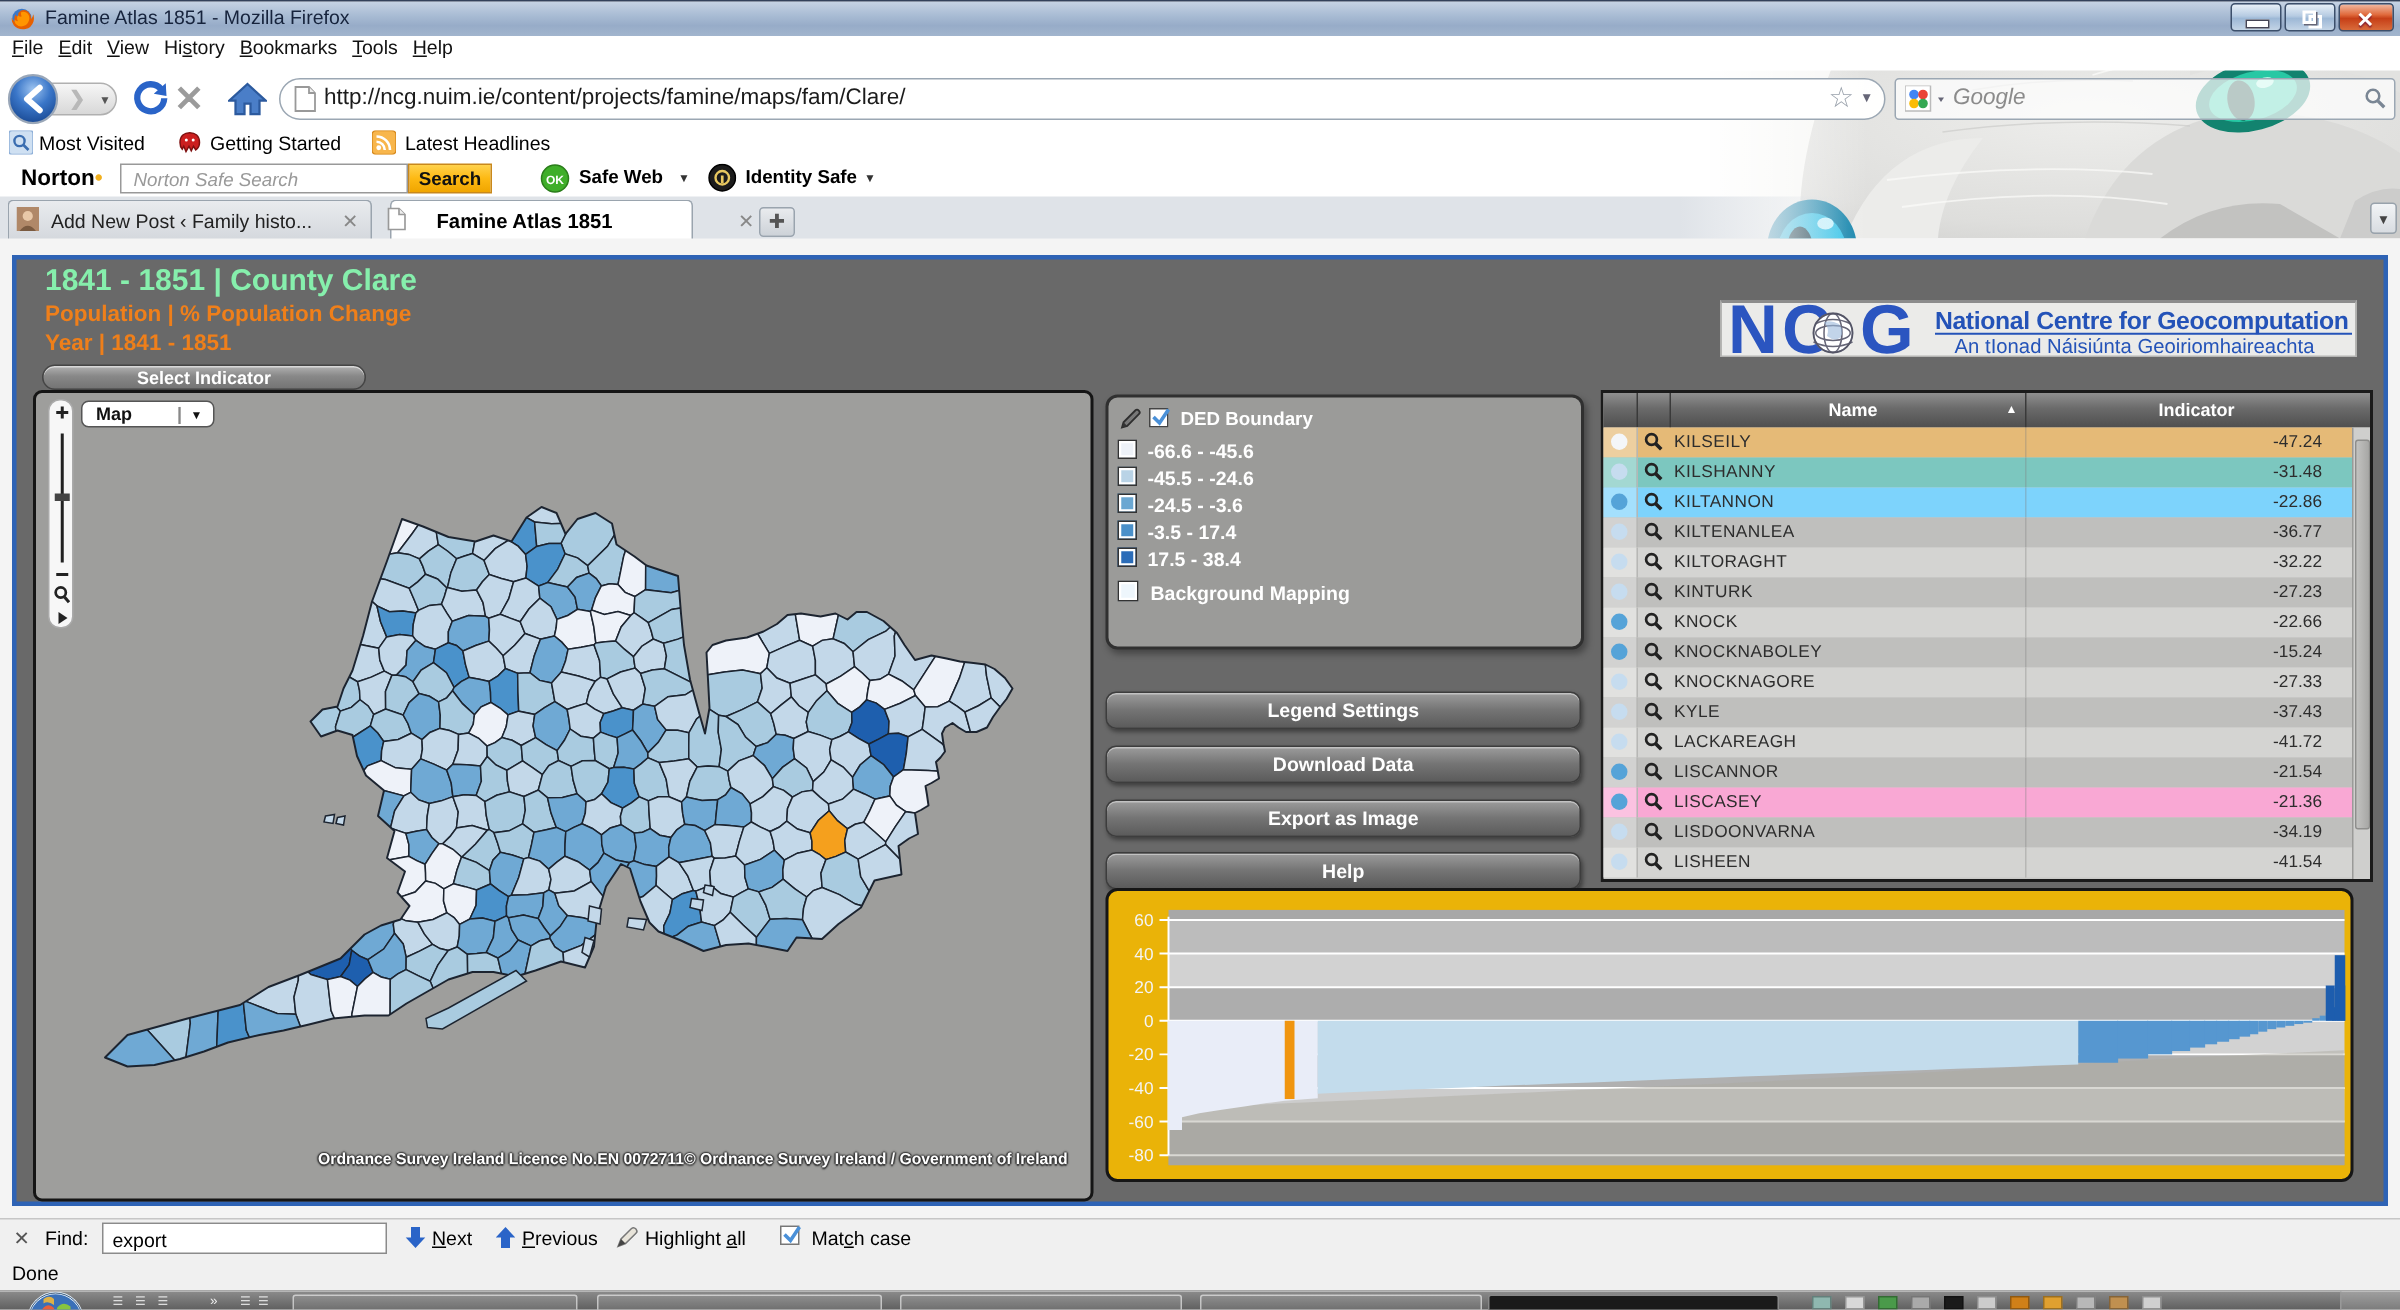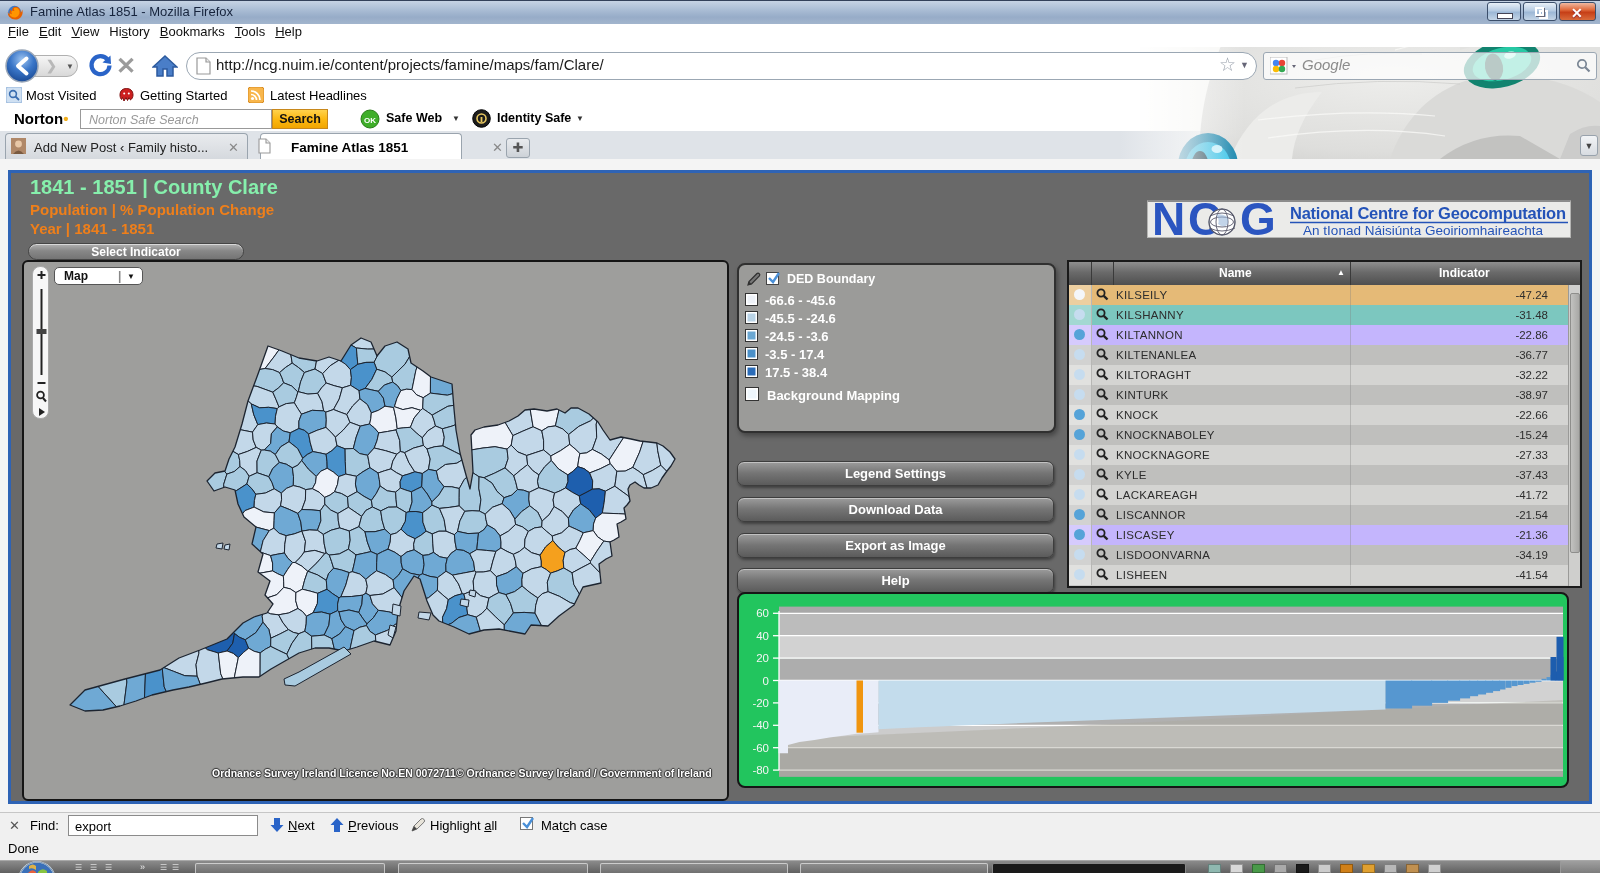--- a/index.html
+++ b/index.html
@@ -76,21 +76,21 @@
 .trow{position:absolute;left:0;width:499px;height:20px;font-size:11.5px;color:#2d2d2d;}
 .dotc{position:absolute;left:0;top:0;width:22px;height:20px;}
 .dot{position:absolute;left:5px;top:4px;width:11px;height:11px;border-radius:6px;}
 .magc{position:absolute;left:22px;top:0;width:22px;height:20px;border-left:1px solid #b7b7b5;}
 .tname{position:absolute;left:47px;top:4px;letter-spacing:.3px;}
 .tval{position:absolute;right:20px;top:4px;}
 .tsep{position:absolute;left:281px;top:0;width:1px;height:20px;background:rgba(130,130,130,.35);}
 #tscroll{position:absolute;right:0;top:23px;width:12px;height:301px;background:#cfcfcd;border-left:1px solid #9a9a98;}
 #tthumb{position:absolute;left:1px;top:8px;width:10px;height:260px;background:linear-gradient(to right,#c2c2c0,#a8a8a6);border:1px solid #8e8e8c;border-radius:2px;}
 
-#chartpanel{left:726px;top:419px;width:832px;height:196px;background:#22c55e;border:2.5px solid #161616;border-radius:8px;}
+#chartpanel{left:726px;top:419px;width:832px;height:196px;background:#eab308;border:2.5px solid #161616;border-radius:8px;}
 
 #findbar{left:0;top:812px;width:1600px;height:26px;background:#f0f0f0;border-top:1px solid #c6c6c6;font-size:13px;color:#000;}
 #statusbar{left:0;top:838px;width:1600px;height:22px;background:#f0f0f0;font-size:13px;color:#000;}
 #taskbar{left:0;top:860px;width:1600px;height:13px;background:linear-gradient(#8b8b8b,#606060);border-top:1px solid #a8a8a8;}
 .tbtn{position:absolute;top:2px;height:14px;border:1px solid rgba(255,255,255,.55);border-radius:2px;background:rgba(255,255,255,.10);}
 </style></head><body>
 <div class="abs" id="chromebg"></div>
 <div class="abs" id="cat"><svg width="460" height="135" viewBox="0 0 460 135">
 <defs>
 <radialGradient id="fur" cx="55%" cy="40%" r="90%">
@@ -576,21 +576,21 @@
           <span class="magc">
             <svg width="13" height="13" viewBox="0 0 13 13" style="position:absolute;left:4px;top:3px;">
 <circle cx="5" cy="5" r="3.6" fill="none" stroke="#222" stroke-width="1.8"></circle>
 <line x1="7.8" y1="7.8" x2="11.5" y2="11.5" stroke="#222" stroke-width="2.4"></line>
 </svg>
           </span>
           <span class="tname">KILSHANNY</span>
           <span class="tval">-31.48</span>
           <span class="tsep"></span>
         </div>
-        <div class="trow" style="top:63px;background:#c4b5fd;">
+        <div class="trow" style="top:63px;background:#7dd3fc;">
           <span class="dotc" style="background:rgba(255,255,255,.30);">
             <span class="dot" style="background:#55a3d8;"></span>
           </span>
           <span class="magc">
             <svg width="13" height="13" viewBox="0 0 13 13" style="position:absolute;left:4px;top:3px;">
 <circle cx="5" cy="5" r="3.6" fill="none" stroke="#222" stroke-width="1.8"></circle>
 <line x1="7.8" y1="7.8" x2="11.5" y2="11.5" stroke="#222" stroke-width="2.4"></line>
 </svg>
           </span>
           <span class="tname">KILTANNON</span>
@@ -629,21 +629,21 @@
           <span class="dotc" style="background:rgba(255,255,255,.30);">
             <span class="dot" style="background:#c6dcef;"></span>
           </span>
           <span class="magc">
             <svg width="13" height="13" viewBox="0 0 13 13" style="position:absolute;left:4px;top:3px;">
 <circle cx="5" cy="5" r="3.6" fill="none" stroke="#222" stroke-width="1.8"></circle>
 <line x1="7.8" y1="7.8" x2="11.5" y2="11.5" stroke="#222" stroke-width="2.4"></line>
 </svg>
           </span>
           <span class="tname">KINTURK</span>
-          <span class="tval">-38.97</span>
+          <span class="tval">-27.23</span>
           <span class="tsep"></span>
         </div>
         <div class="trow" style="top:143px;background:#d4d4d2;">
           <span class="dotc" style="background:rgba(255,255,255,.30);">
             <span class="dot" style="background:#55a3d8;"></span>
           </span>
           <span class="magc">
             <svg width="13" height="13" viewBox="0 0 13 13" style="position:absolute;left:4px;top:3px;">
 <circle cx="5" cy="5" r="3.6" fill="none" stroke="#222" stroke-width="1.8"></circle>
 <line x1="7.8" y1="7.8" x2="11.5" y2="11.5" stroke="#222" stroke-width="2.4"></line>
@@ -716,21 +716,21 @@
           <span class="magc">
             <svg width="13" height="13" viewBox="0 0 13 13" style="position:absolute;left:4px;top:3px;">
 <circle cx="5" cy="5" r="3.6" fill="none" stroke="#222" stroke-width="1.8"></circle>
 <line x1="7.8" y1="7.8" x2="11.5" y2="11.5" stroke="#222" stroke-width="2.4"></line>
 </svg>
           </span>
           <span class="tname">LISCANNOR</span>
           <span class="tval">-21.54</span>
           <span class="tsep"></span>
         </div>
-        <div class="trow" style="top:263px;background:#c4b5fd;">
+        <div class="trow" style="top:263px;background:#f9a8d4;">
           <span class="dotc" style="background:rgba(255,255,255,.30);">
             <span class="dot" style="background:#55a3d8;"></span>
           </span>
           <span class="magc">
             <svg width="13" height="13" viewBox="0 0 13 13" style="position:absolute;left:4px;top:3px;">
 <circle cx="5" cy="5" r="3.6" fill="none" stroke="#222" stroke-width="1.8"></circle>
 <line x1="7.8" y1="7.8" x2="11.5" y2="11.5" stroke="#222" stroke-width="2.4"></line>
 </svg>
           </span>
           <span class="tname">LISCASEY</span>

